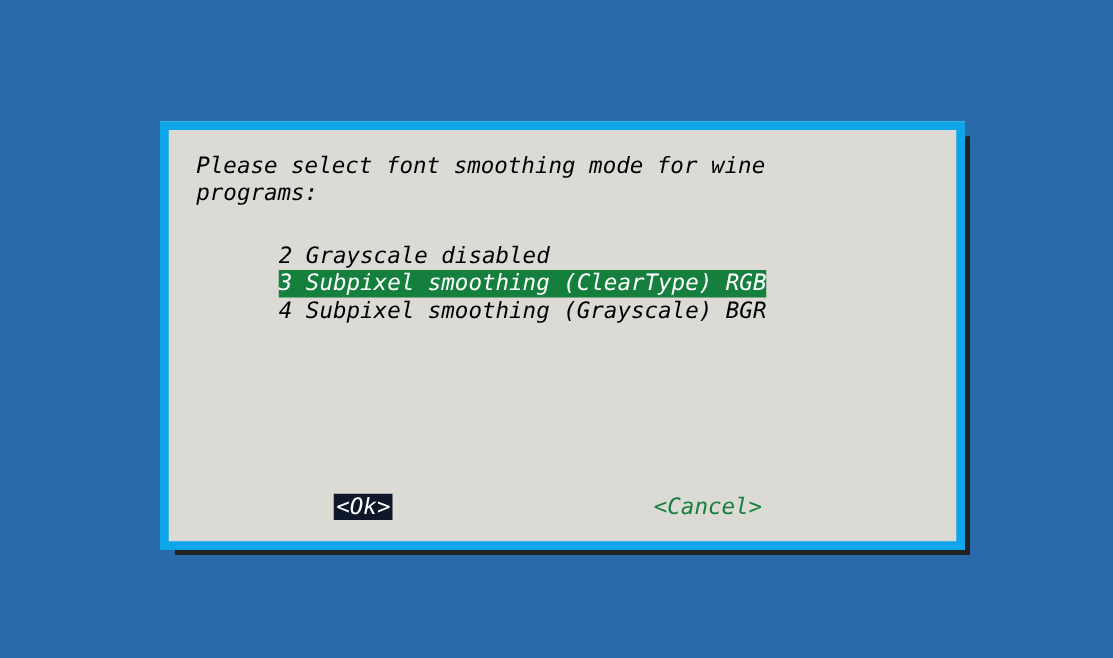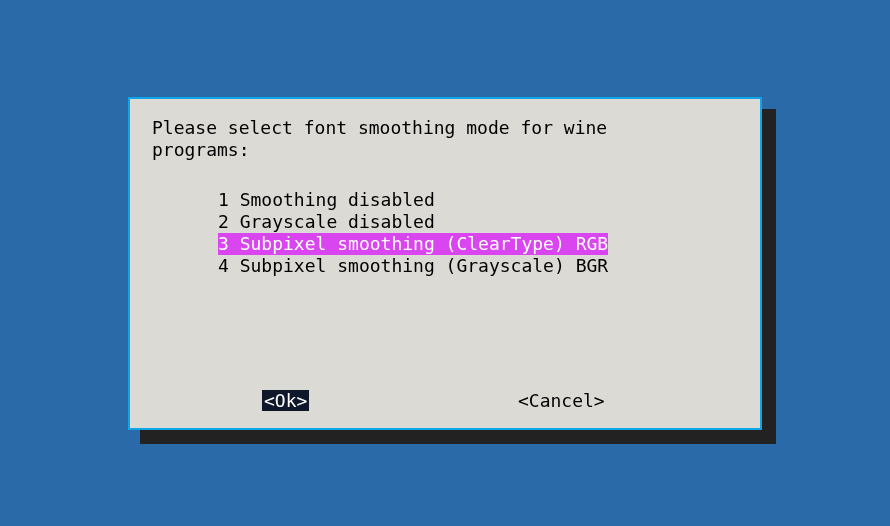--- a/index.html
+++ b/index.html
@@ -24,43 +24,44 @@
     top: 12px;
     width: 636px;
     height: 335px;
     background: #222;
   }
   .dialog {
     position: relative;
     width: 630px;
     height: 329px;
     background: #dcdad5;
-    border: 2px solid #0ea5e9;
+    border: 7px solid #0ea5e9;
     color: #000;
     box-sizing: content-box;
+    font-style: italic;
   }
   .prompt {
     position: absolute;
     left: 22px;
     top: 18px;
     white-space: pre;
     line-height: 22px;
   }
   .menu {
     position: absolute;
     left: 88px;
     top: 90px;
     line-height: 22px;
   }
   .menu-row {
     white-space: pre;
     padding: 0;
   }
   .menu-row.selected {
-    background: #d946ef;
+    background: #15803d;
     color: #fff;
   }
   .buttons {
     position: absolute;
     bottom: 38px;
     left: 0;
     right: 0;
   }
   .ok-btn {
     position: absolute;
@@ -68,36 +69,35 @@
     top: 0;
     background: #0f172a;
     color: #fff;
     padding: 0 2px;
     cursor: pointer;
   }
   .cancel-btn {
     position: absolute;
     left: 388px;
     top: 0;
-    color: #000000;
+    color: #15803d;
     cursor: pointer;
   }
 </style>
 </head>
 <body>
 
 <div class="dialog-wrap">
   <div class="shadow"></div>
   <div class="dialog">
 
     <div class="prompt"><span>Please select font smoothing mode for wine</span>
 <span>programs:</span></div>
 
     <div class="menu">
-      <div class="menu-row"><span>1</span> <span>Smoothing disabled</span></div>
       <div class="menu-row"><span>2</span> <span>Grayscale disabled</span></div>
       <div class="menu-row selected"><span>3</span> <span>Subpixel smoothing (ClearType) RGB</span></div>
       <div class="menu-row"><span>4</span> <span>Subpixel smoothing (Grayscale) BGR</span></div>
     </div>
 
     <div class="buttons">
       <span class="ok-btn">&lt;Ok&gt;</span>
       <span class="cancel-btn">&lt;Cancel&gt;</span>
     </div>
 

